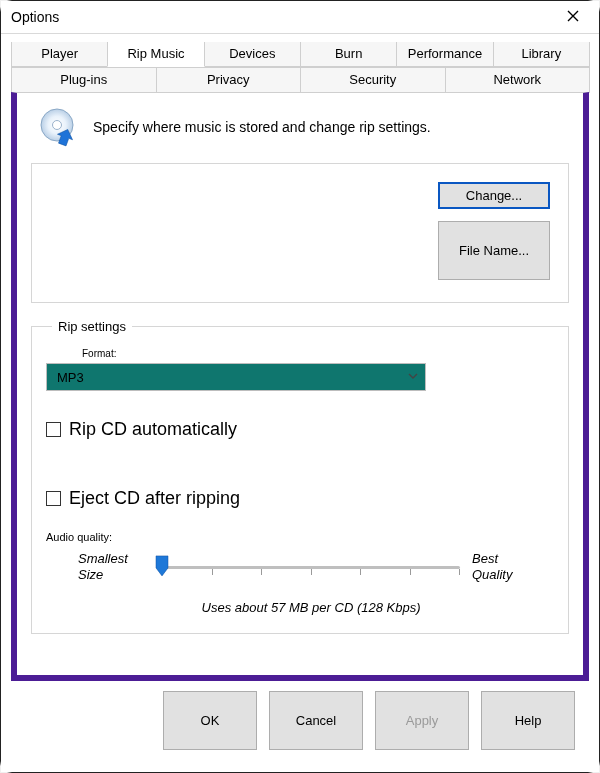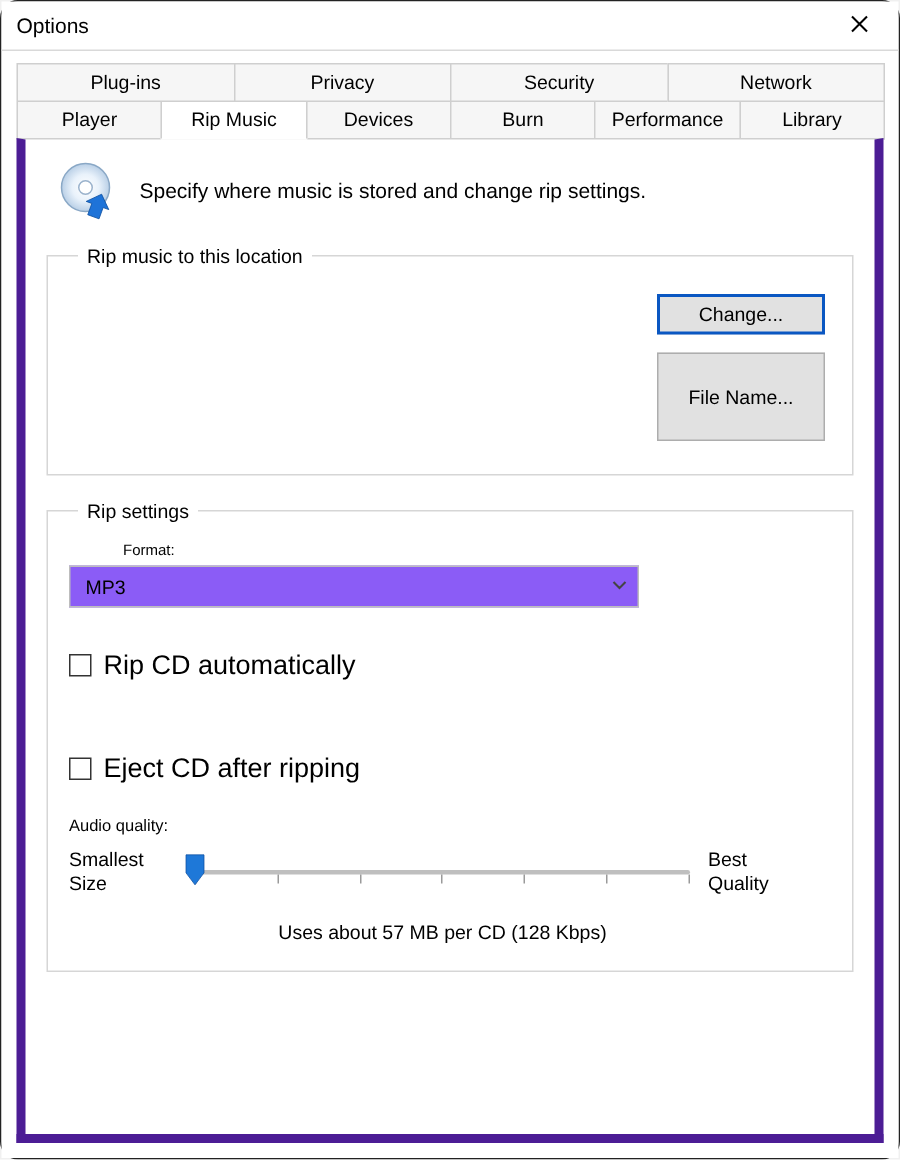--- a/index.html
+++ b/index.html
@@ -123,21 +123,21 @@
   .win-btn.primary {
     border: 2px solid #0a57c2;
     background: #e1e1e1;
     padding: 4px 9px;
   }
   .settings-field { margin-bottom: 10px; }
   .label { font-size: 10px; margin-bottom: 4px; display: block; margin-left: 36px; }
   .combo {
     width: 380px;
     height: 28px;
-    background: #8b5cf6;
+    background: #0f766e;
     border: 1px solid #bdbdbd;
     display: flex;
     align-items: center;
     justify-content: space-between;
     padding: 0 6px 0 10px;
     font-size: 13px;
   }
   .combo .chev svg { width: 12px; height: 12px; }
   .checkbox-row {
     display: flex;
@@ -147,22 +147,23 @@
     font-size: 18px;
   }
   .checkbox-row .box {
     width: 15px;
     height: 15px;
     border: 1px solid #333;
     background: #fff;
   }
   .aq-label { margin-top: 22px; font-size: 11px; }
   .slider-area {
-    margin: 8px 10px 0 0;
-    position: relative;
+    margin: 8px 10px 0 32px;
+    position: relative;
+    font-style: italic;
   }
   .slider-row {
     display: flex;
     align-items: center;
     gap: 12px;
   }
   .slider-left, .slider-right {
     width: 72px;
     font-size: 13px;
     line-height: 1.25;
@@ -229,33 +230,33 @@
         <svg viewBox="0 0 12 12">
             <path d="M1 1 L11 11 M11 1 L1 11" stroke="#000" stroke-width="1.4" fill="none"></path>
           </svg>
       </span>
     </div>
   </div>
 
   <div class="content">
 
     <div class="tab-rows">
-      <div class="tab-row row1">
-        <div class="tab"><span>Plug-ins</span></div>
-        <div class="tab"><span>Privacy</span></div>
-        <div class="tab"><span>Security</span></div>
-        <div class="tab"><span>Network</span></div>
-      </div>
       <div class="tab-row row2">
         <div class="tab"><span>Player</span></div>
         <div class="tab active"><span>Rip Music</span></div>
         <div class="tab"><span>Devices</span></div>
         <div class="tab"><span>Burn</span></div>
         <div class="tab"><span>Performance</span></div>
         <div class="tab"><span>Library</span></div>
+      </div>
+      <div class="tab-row row1">
+        <div class="tab"><span>Plug-ins</span></div>
+        <div class="tab"><span>Privacy</span></div>
+        <div class="tab"><span>Security</span></div>
+        <div class="tab"><span>Network</span></div>
       </div>
     </div>
 
     <div class="tab-body">
 
       <div class="intro">
         <div class="icon">
           <svg viewBox="0 0 40 40">
             <defs>
               <radialGradient id="disc" cx="50%" cy="50%" r="50%">
@@ -266,21 +267,20 @@
             </defs>
             <circle cx="18" cy="18" r="16" fill="url(#disc)" stroke="#8aa8c6" stroke-width="1"></circle>
             <circle cx="18" cy="18" r="4.5" fill="#fff" stroke="#9ab2cc"></circle>
             <path d="M26 22 L34 30 L30 30 L30 38 L22 38 L22 30 L18 30 Z" transform="rotate(20 26 30)" fill="#1e73d8" stroke="#0d4fa0" stroke-width="0.5"></path>
           </svg>
         </div>
         <div class="text">Specify where music is stored and change rip settings.</div>
       </div>
 
       <fieldset class="group">
-        <legend>Rip music to this location</legend>
         <div class="loc-buttons">
           <div class="win-btn primary">
             <span>Change...</span>
           </div>
           <div class="win-btn">
             <span>File Name...</span>
           </div>
         </div>
       </fieldset>
 
@@ -340,15 +340,21 @@
               <span>Quality</span>
             </div>
           </div>
           <div class="slider-note">Uses about 57 MB per CD (128 Kbps)</div>
         </div>
 
       </fieldset>
 
     </div>
 
+    <div class="button-row">
+      <div class="win-btn"><span>OK</span></div>
+      <div class="win-btn"><span>Cancel</span></div>
+      <div class="win-btn disabled"><span>Apply</span></div>
+      <div class="win-btn"><span>Help</span></div>
+    </div>
 
   </div>
 </div>
 
 </body></html>

